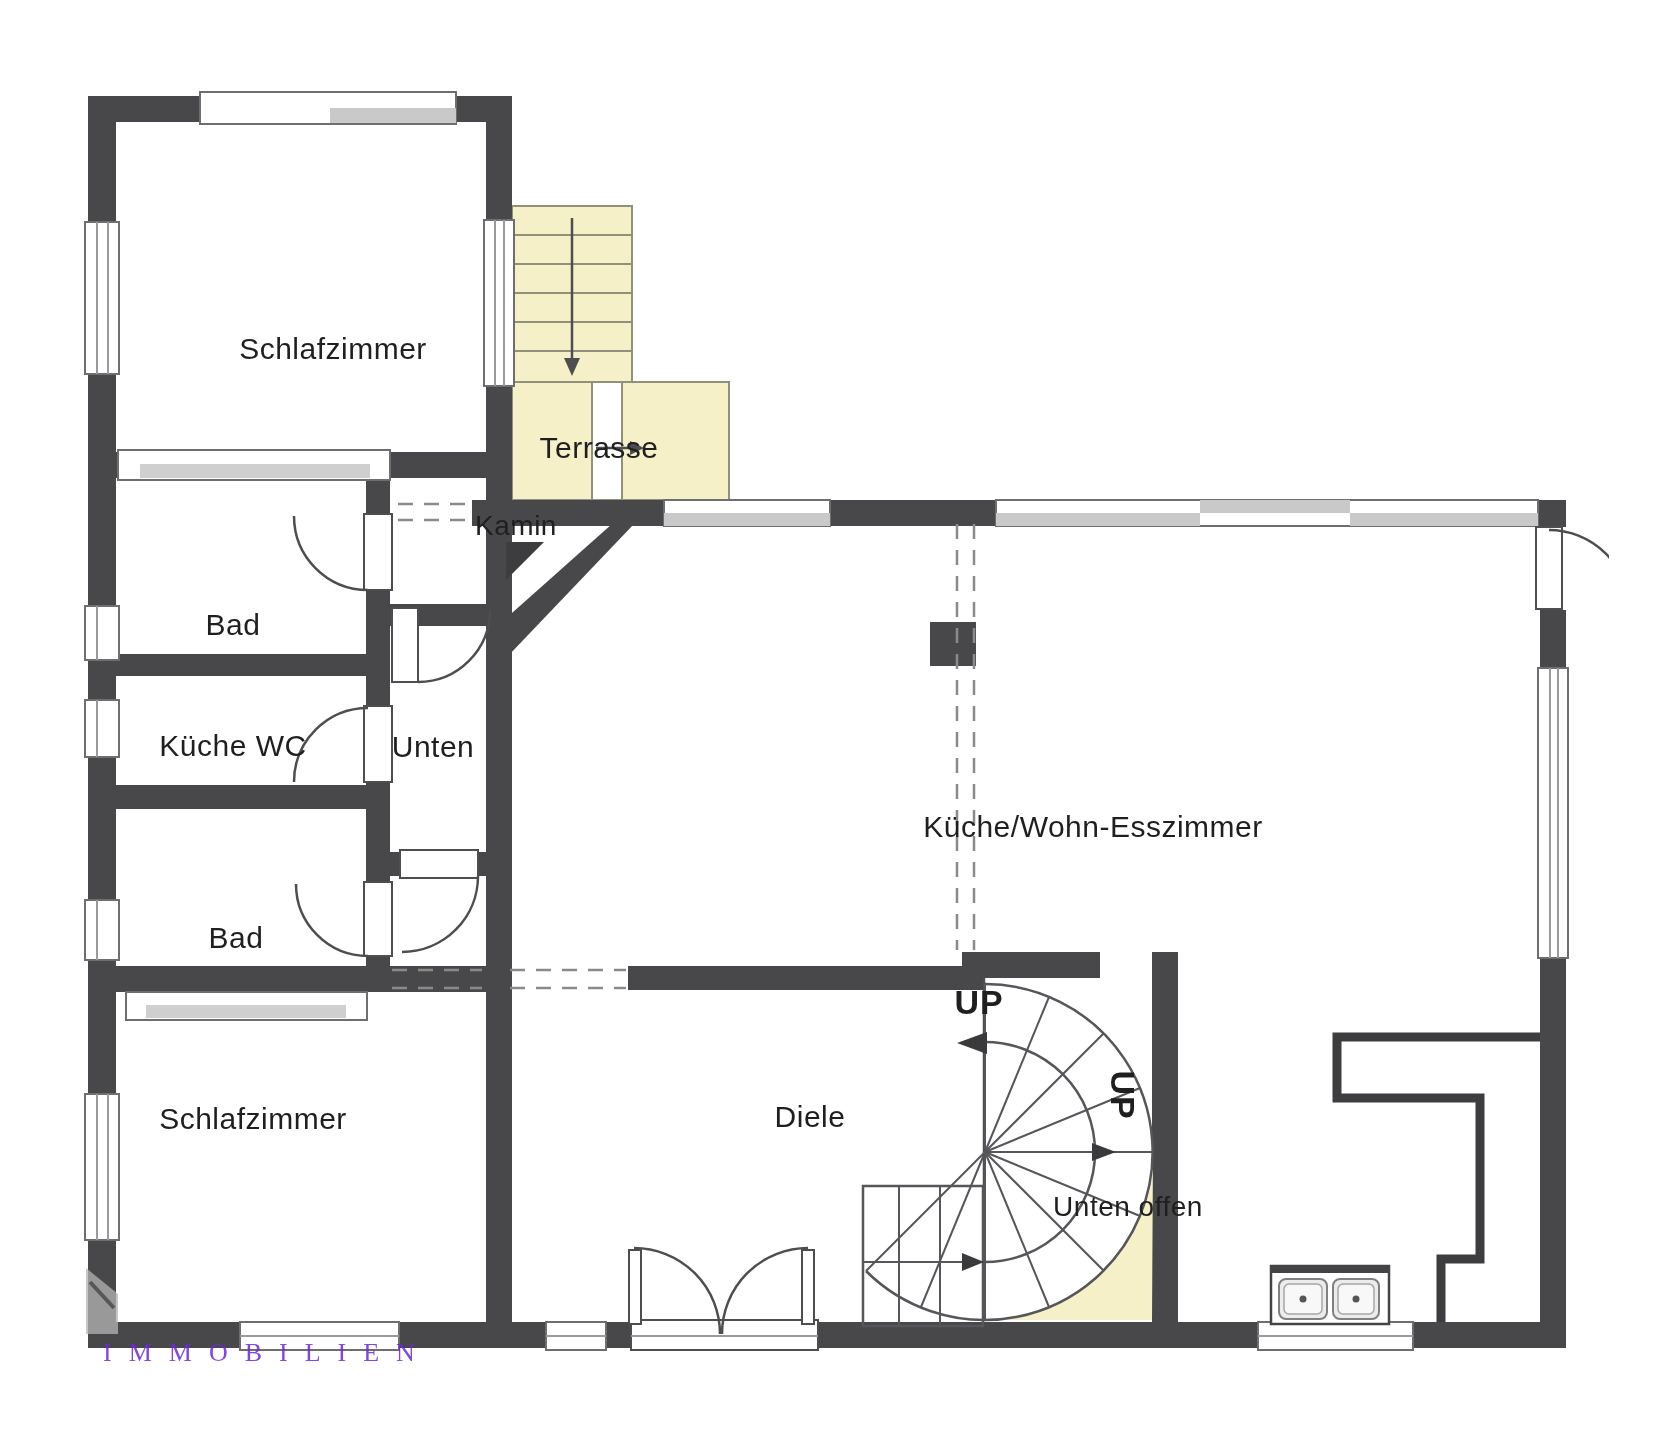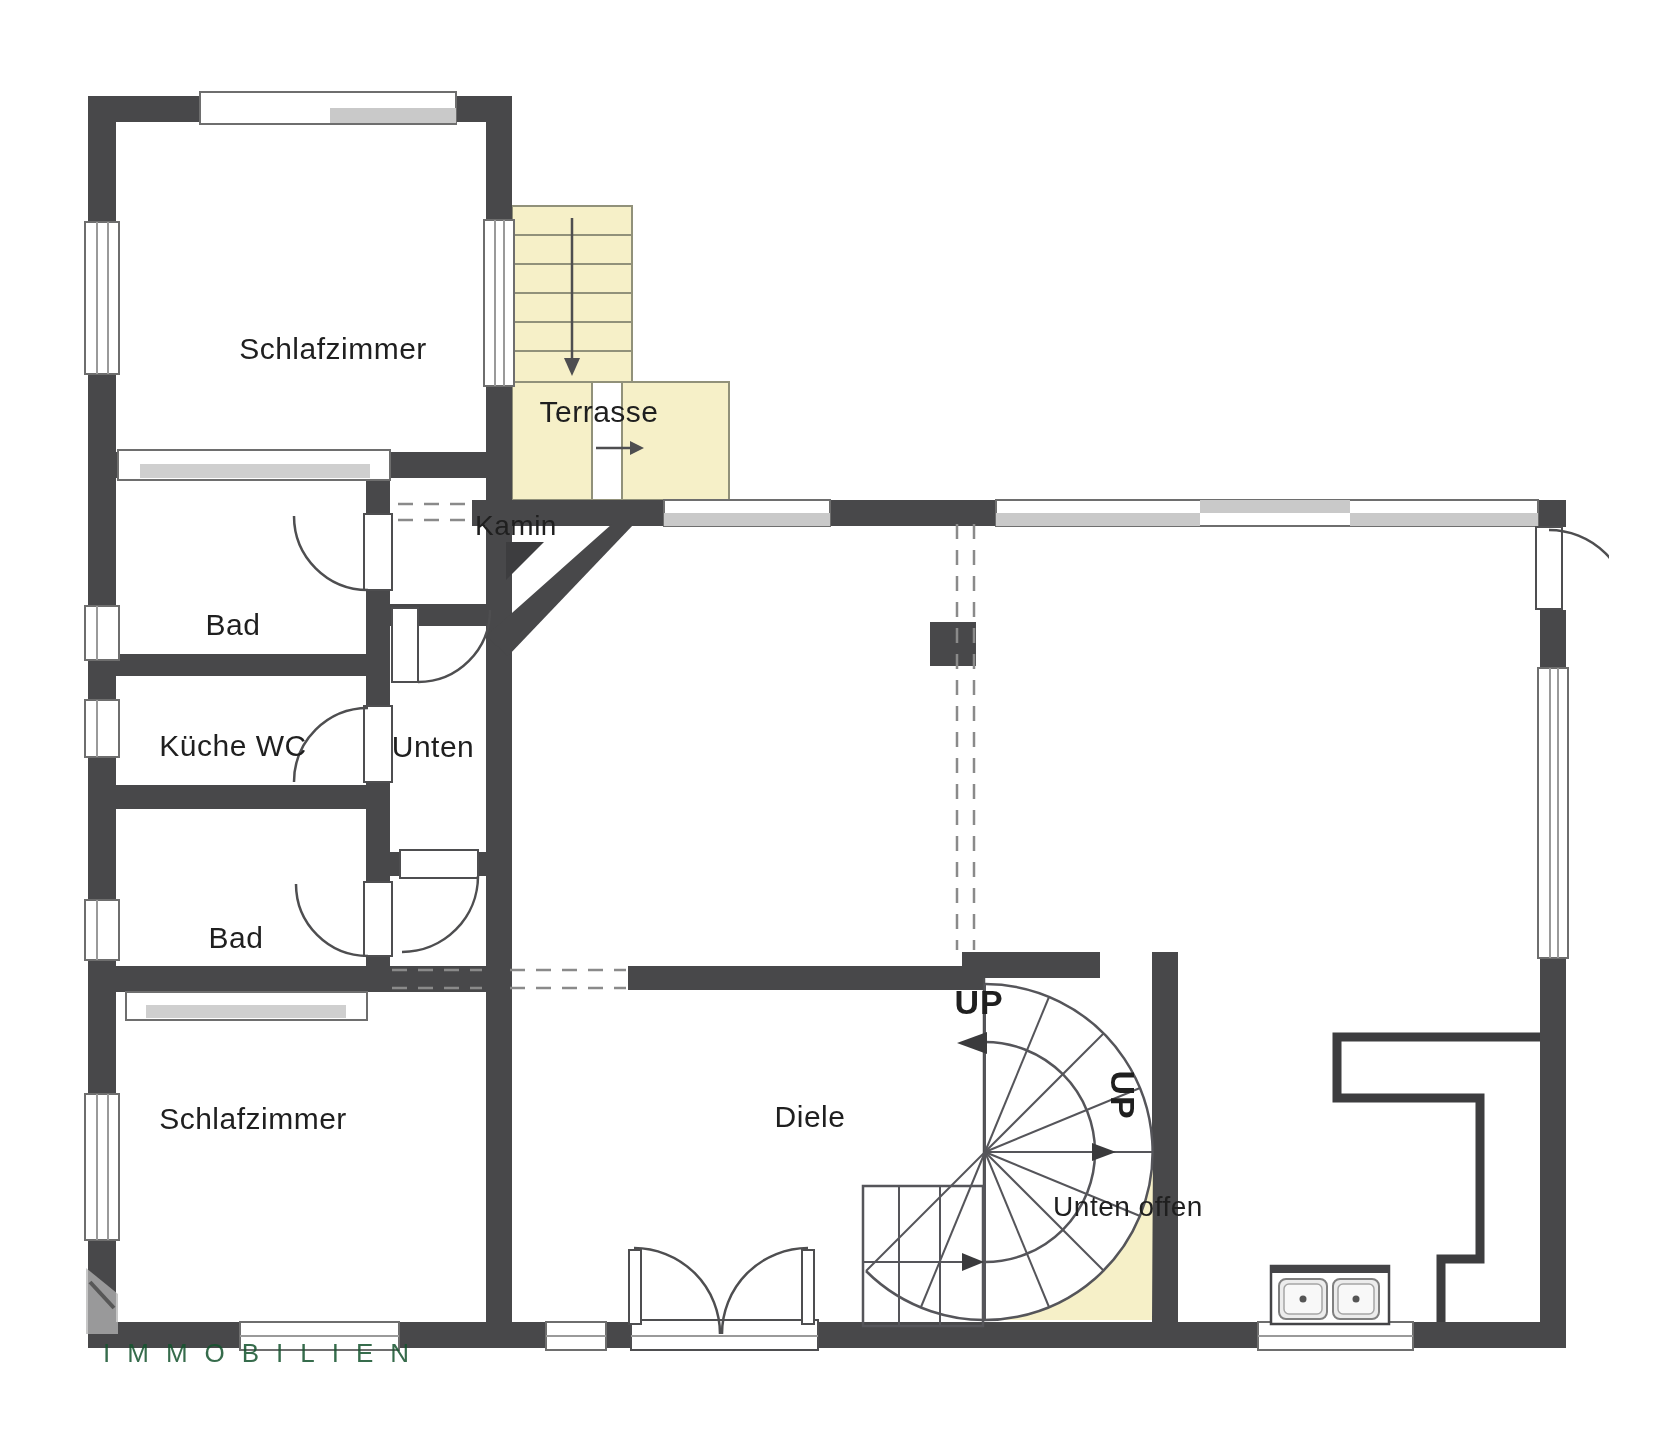--- a/index.html
+++ b/index.html
@@ -16,23 +16,23 @@
     position:absolute;
     transform:translate(-50%,-50%);
     font-size:30px;color:#1f1f1f;
     white-space:nowrap;letter-spacing:.5px;
   }
   .lbl.small{font-size:28px;}
   .lbl.up{font-size:34px;font-weight:bold;letter-spacing:1px;}
   .lbl.rot90{transform:translate(-50%,-50%) rotate(90deg);}
   .watermark{
     position:absolute;
-    font-family:Liberation Sans, sans-serif;
+    font-family:Liberation Serif, serif;
     font-size:26px;letter-spacing:17px;
-    color:#14532d;opacity:.85;
+    color:#6d28d9;opacity:.85;
     white-space:nowrap;
   }
 </style>
 </head>
 <body>
 
 <div class="stage">
 
 <svg width="1659" height="1440" viewBox="0 0 1659 1440">
 
@@ -217,27 +217,28 @@
   </g>
 
   <g opacity="0.75">
     <polygon points="86,1334 86,1268 118,1294 118,1334" fill="#b5b5b5"></polygon>
     <line x1="90" y1="1282" x2="114" y2="1308" stroke="#5c5c5c" stroke-width="4"></line>
   </g>
 </svg>
 
 <div class="labels">
   <div class="lbl" style="left:333px;top:349px">Schlafzimmer</div>
-  <div class="lbl" style="left:599px;top:412px">Terrasse</div>
+  <div class="lbl" style="left:599px;top:448px">Terrasse</div>
   <div class="lbl small" style="left:516px;top:526px">Kamin</div>
   <div class="lbl" style="left:233px;top:625px">Bad</div>
   <div class="lbl" style="left:233px;top:746px">Küche WC</div>
   <div class="lbl" style="left:433px;top:747px">Unten</div>
   <div class="lbl" style="left:236px;top:938px">Bad</div>
   <div class="lbl" style="left:253px;top:1119px">Schlafzimmer</div>
+  <div class="lbl" style="left:1093px;top:827px">Küche/Wohn-Esszimmer</div>
   <div class="lbl" style="left:810px;top:1117px">Diele</div>
   <div class="lbl up" style="left:979px;top:1002px">UP</div>
   <div class="lbl up rot90" style="left:1122px;top:1095px">UP</div>
   <div class="lbl small" style="left:1128px;top:1207px">Unten offen</div>
   <div class="watermark" style="left:103px;top:1338px">IMMOBILIEN</div>
 </div>
 
 </div>
 
 </body></html>

